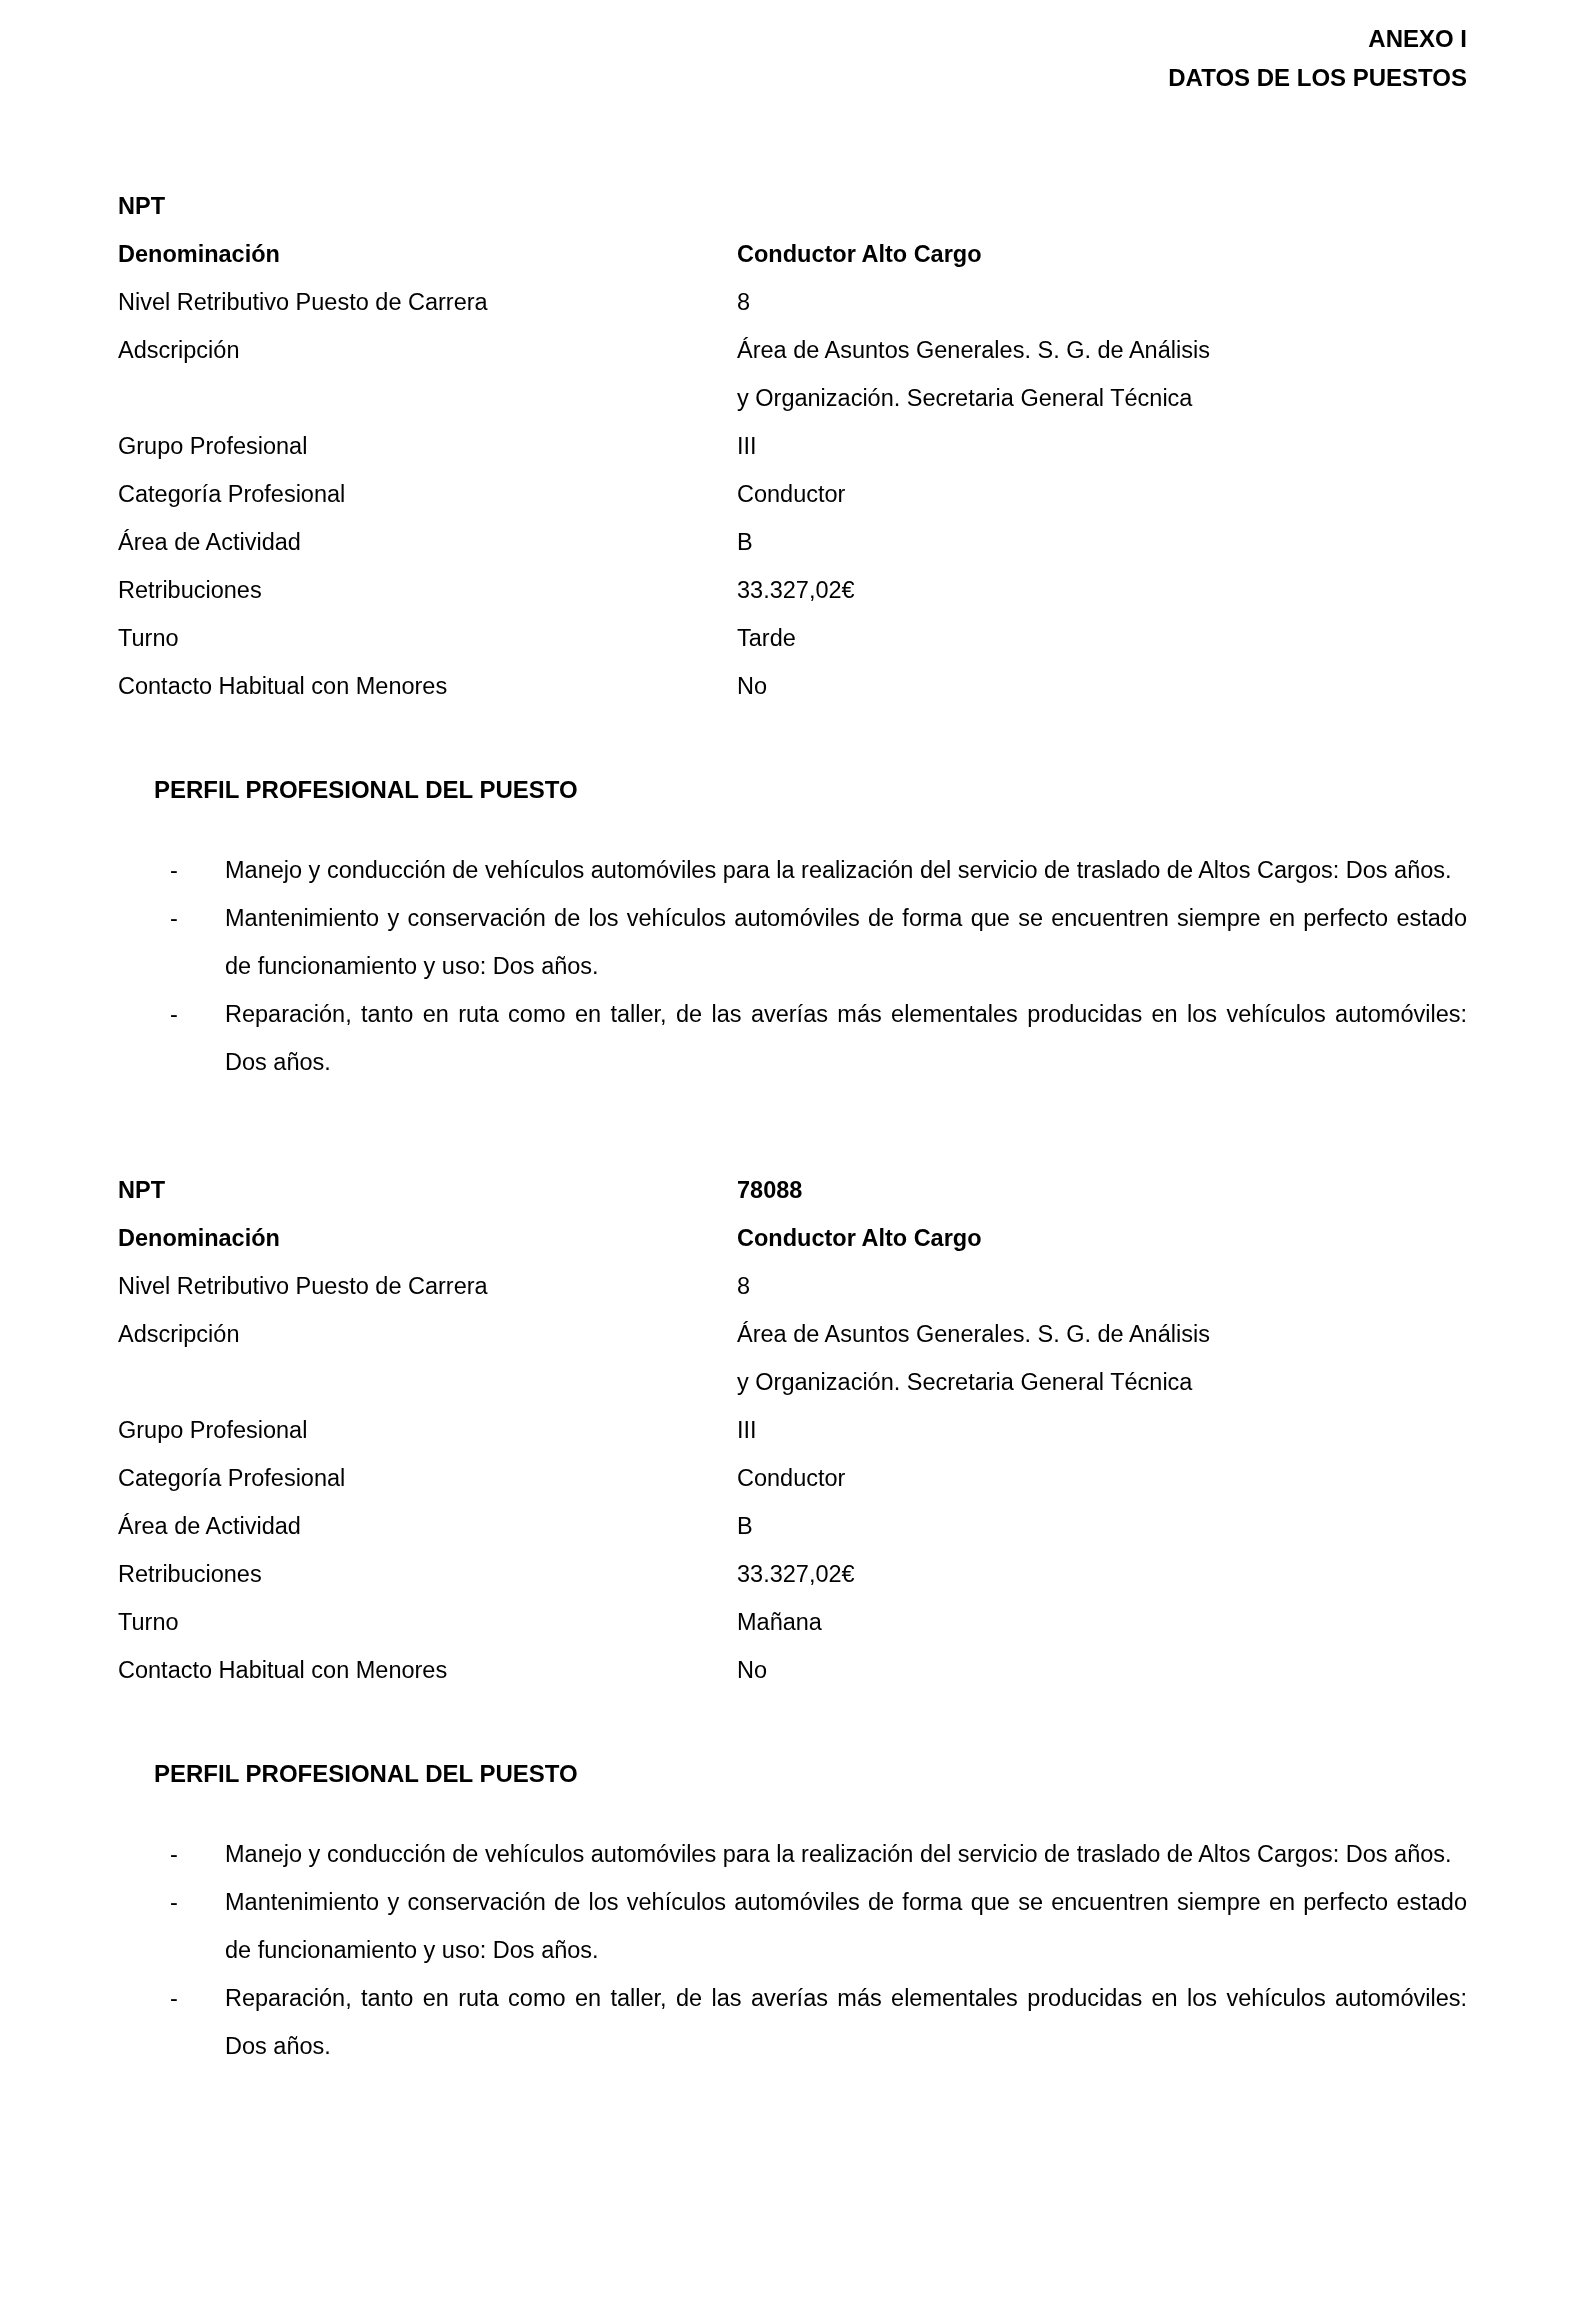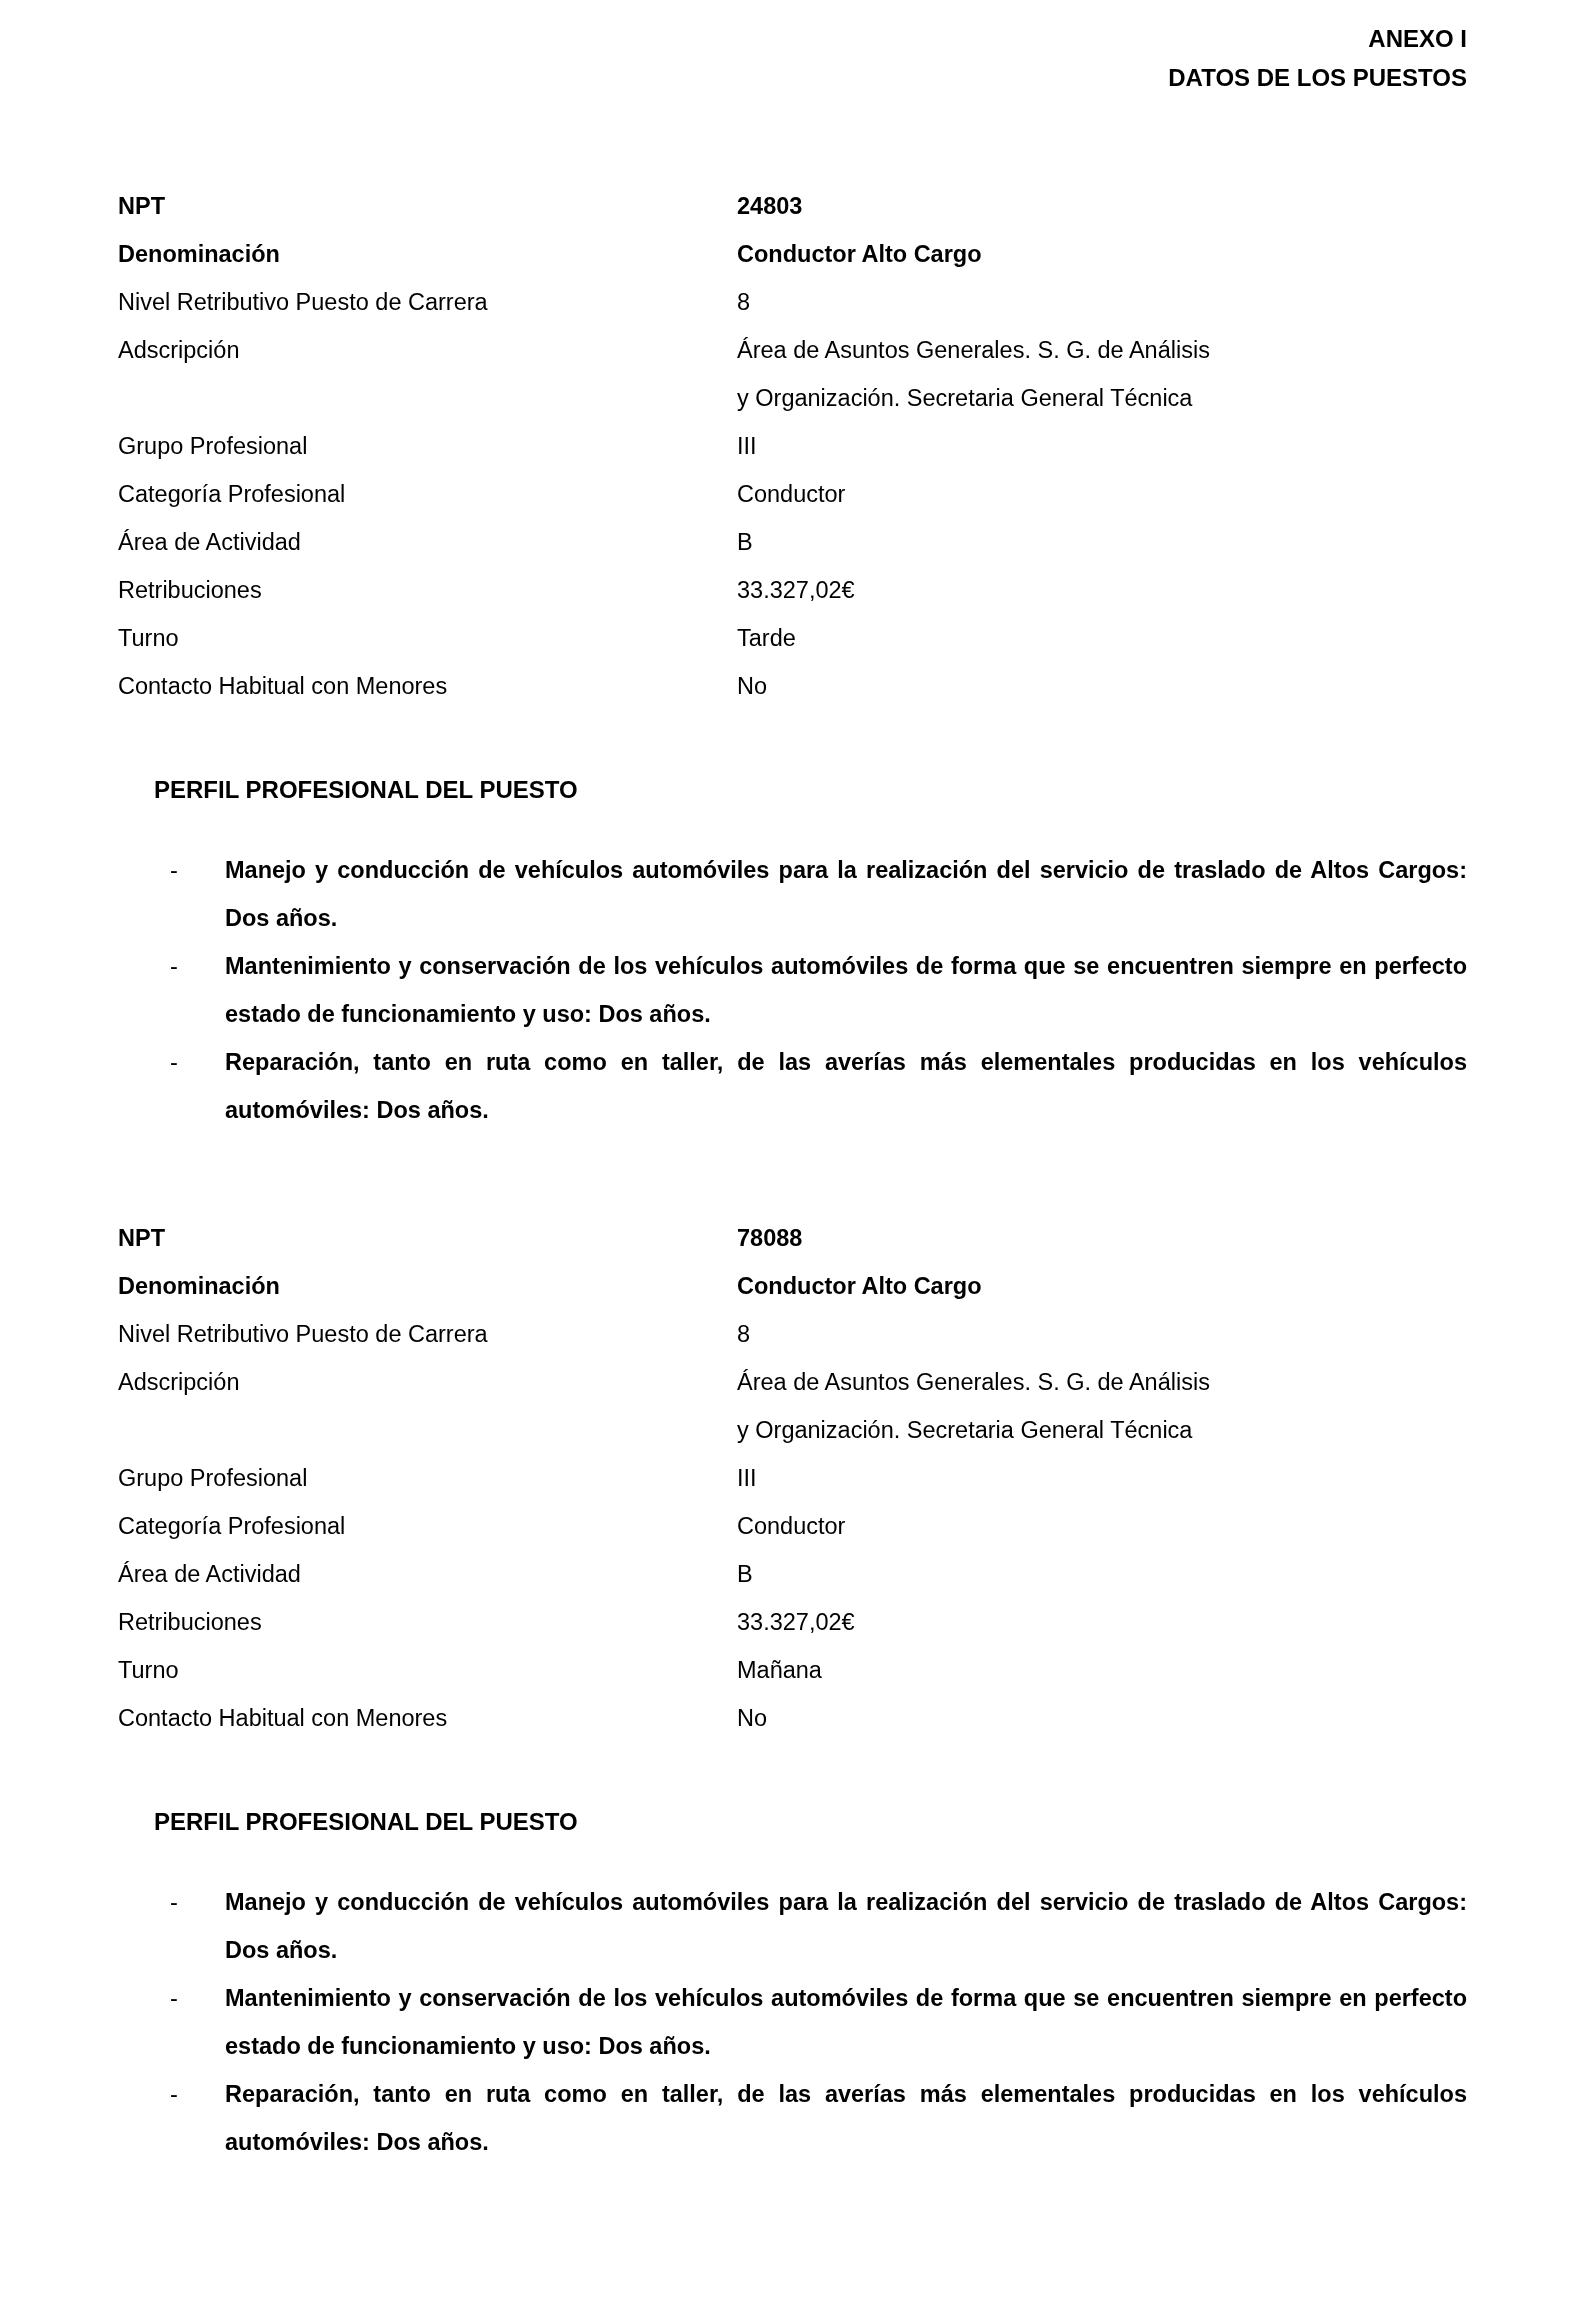--- a/index.html
+++ b/index.html
@@ -44,38 +44,37 @@
   }
 
   .profile-list {
     margin-top: 37px;
     margin-left: 52px;
     font-size: 23.5px;
   }
 
   .profile-item { display: flex; line-height: 48px; }
   .bullet-marker { width: 55px; flex-shrink: 0; }
-  .bullet-text { flex: 1; text-align: justify; font-weight: bold; }
+  .bullet-text { flex: 1; text-align: justify; }
 </style>
 </head>
 <body>
 
 <div class="page">
 
   <header class="doc-title">
     <div>ANEXO I</div>
     <div>DATOS DE LOS PUESTOS</div>
   </header>
 
   <section class="record first">
     <div class="fields">
 
       <div class="field-row bold">
         <div class="field-label">NPT</div>
-        <div class="field-value">24803</div>
       </div>
 
       <div class="field-row bold">
         <div class="field-label">Denominación</div>
         <div class="field-value">Conductor Alto Cargo</div>
       </div>
 
       <div class="field-row">
         <div class="field-label">Nivel Retributivo Puesto de Carrera</div>
         <div class="field-value">8</div>

